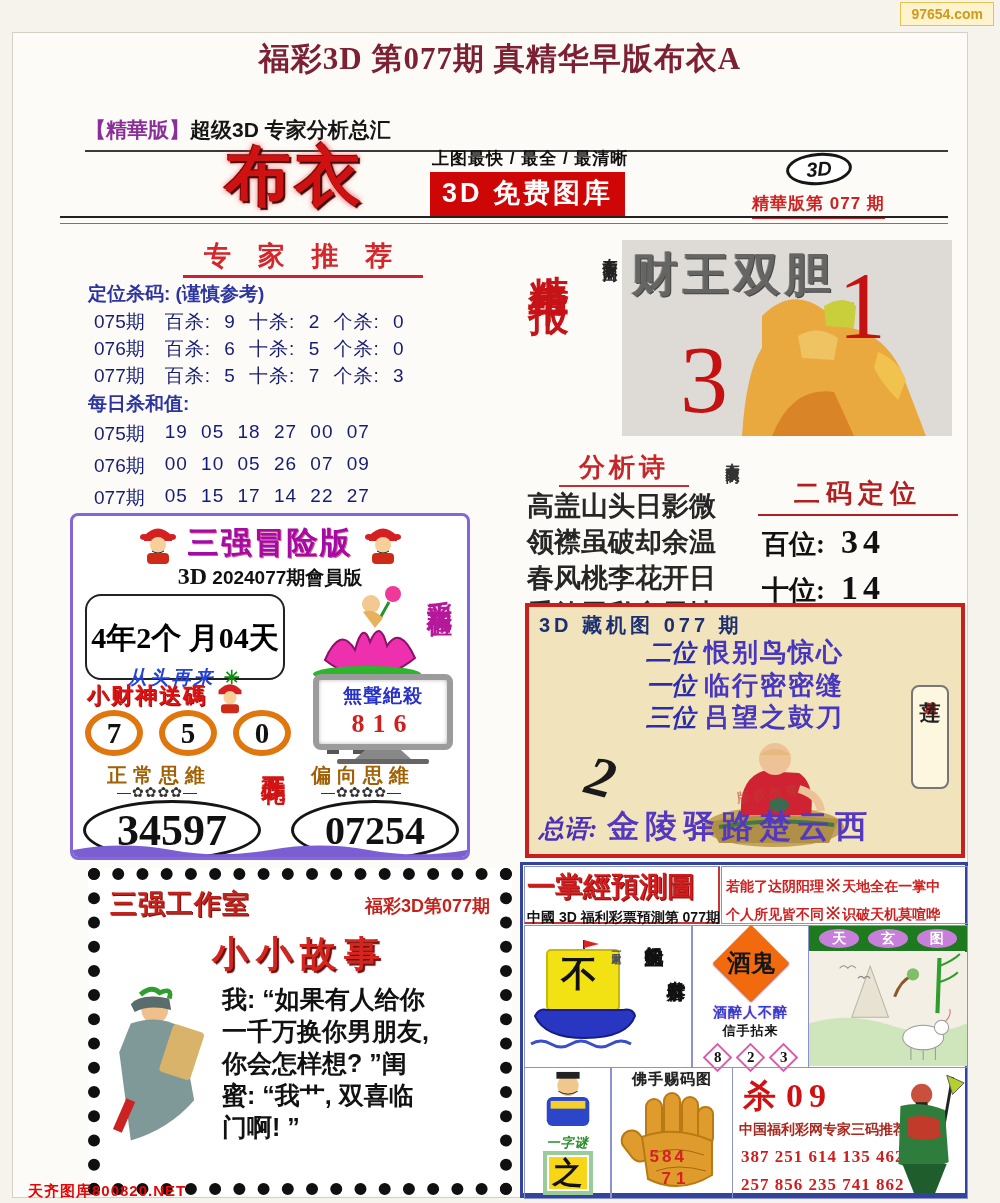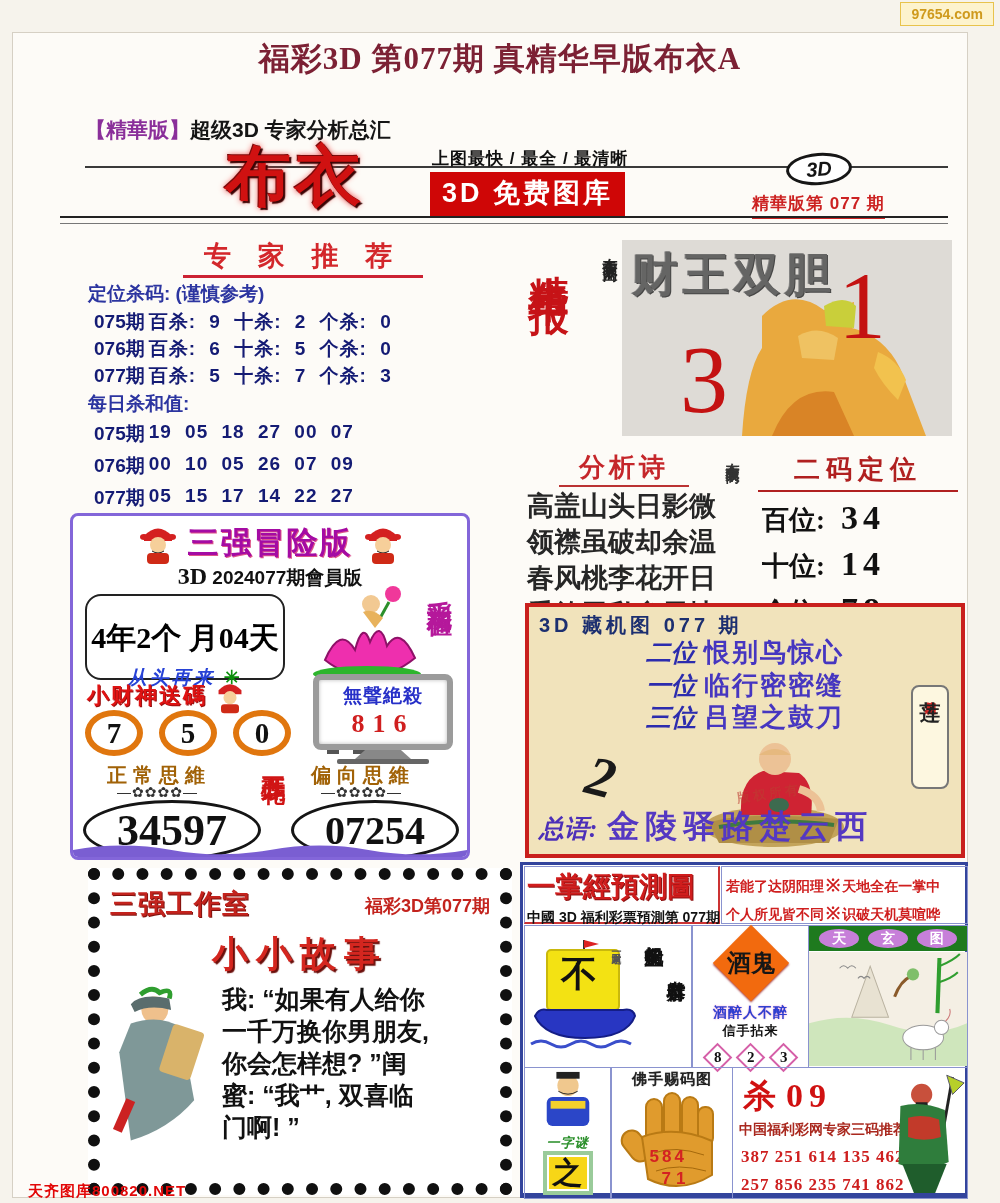--- a/index.html
+++ b/index.html
@@ -4,49 +4,49 @@
 <style>
   * { margin:0; padding:0; box-sizing:border-box; }
   body { background:#eeebe4; font-family:"Liberation Sans",sans-serif; }
   .page { position:relative; width:1000px; height:1203px; background:#f6f3ec; overflow:hidden; }
   .frame { position:absolute; left:12px; top:32px; width:956px; height:1166px; border:1px solid #d6d0c4; background:#fdfbf7; }
   .v { writing-mode:vertical-rl; text-orientation:upright; }
 
   .corner-badge { position:absolute; top:2px; right:6px; background:#fdf3cd; border:1px solid #e8c34c; color:#cf9a1d; font-weight:bold; font-size:14px; padding:3px 10px; z-index:5; }
   .page-title { position:absolute; top:38px; left:0; width:100%; text-align:center; font-family:"Liberation Serif",serif; font-weight:bold; font-size:31px; color:#7c2134; letter-spacing:1px; }
 
-  .strip { position:absolute; left:85px; top:116px; width:863px; font-size:21px; font-weight:bold; color:#151515; border-bottom:2px solid #3a3a3a; padding-bottom:22px; }
+  .strip { position:absolute; left:85px; top:116px; width:863px; font-size:21px; font-weight:bold; color:#151515; border-bottom:2px solid #3a3a3a; padding-bottom:6px; }
   .strip-pre { color:#8a2f9a; }
   .brand { position:absolute; left:225px; top:144px; font-family:"Liberation Serif",serif; font-size:66px; line-height:1; font-weight:bold; color:#d01111; text-shadow:2px 2px 1px #3c0505,-1px -1px 0 #7a0c0c,0 0 6px #e33; letter-spacing:4px; }
   .tagline { position:absolute; left:432px; top:147px; font-size:17px; font-weight:bold; color:#101010; letter-spacing:1px; }
   .banner { position:absolute; left:430px; top:172px; background:#cf0606; color:#fff; font-size:27px; font-weight:bold; padding:3px 12px 5px; letter-spacing:3px; }
   .logo3d { position:absolute; left:786px; top:153px; width:66px; height:32px; border:3px solid #161616; border-radius:50%; display:flex; align-items:center; justify-content:center; font-weight:bold; font-size:20px; font-style:italic; color:#141414; transform:rotate(-4deg); background:#fff; }
   .edition { position:absolute; left:752px; top:192px; font-size:17px; font-weight:bold; color:#cc2222; border-bottom:2px solid #cc2222; padding-bottom:2px; letter-spacing:1px; }
   .rule-a { position:absolute; left:60px; top:216px; width:888px; border-top:2px solid #222; }
   .rule-b { position:absolute; left:60px; top:223px; width:888px; border-top:1px solid #777; }
 
   .expert { position:absolute; left:88px; top:238px; width:430px; }
   .expert-title { width:240px; margin:0 auto 3px; text-align:center; font-family:"Liberation Serif",serif; font-size:27px; font-weight:bold; color:#d3272b; letter-spacing:10px; border-bottom:3px solid #c23; padding-bottom:1px; }
   .exp-sub { font-size:19px; font-weight:bold; color:#2c35a0; margin:2px 0; }
-  .exp-row { display:flex; gap:4px; font-size:19px; font-weight:bold; color:#141b74; margin:1px 0 1px 6px; }
+  .exp-row { display:flex; gap:20px; font-size:19px; font-weight:normal; color:#141b74; margin:1px 0 1px 6px; }
   .exp-row .nums { letter-spacing:1px; word-spacing:7px; }
 
   .morning-vtitle { position:absolute; left:528px; top:243px; font-family:"Liberation Serif",serif; font-size:40px; font-weight:bold; color:#c61317; letter-spacing:7px; line-height:1; }
   .morning-vside { position:absolute; left:600px; top:246px; font-size:15px; font-weight:bold; color:#222; letter-spacing:2px; }
   .morning-img { position:absolute; left:622px; top:240px; width:330px; height:196px; background:#dedbd6; overflow:hidden; }
   .morning-headline { position:absolute; left:10px; top:4px; font-family:"Liberation Serif",serif; font-size:46px; font-weight:bold; color:#555; letter-spacing:5px; text-shadow:1px 1px 0 #333,-1px 0 0 #777; opacity:.88; }
   .m-num1 { position:absolute; right:66px; top:18px; font-family:"Liberation Serif",serif; font-size:96px; line-height:1; color:#c41212; }
   .m-num3 { position:absolute; left:58px; top:92px; font-family:"Liberation Serif",serif; font-size:96px; line-height:1; color:#c41212; }
   .m-art { position:absolute; right:0; bottom:0; }
 
   .poem { position:absolute; left:527px; top:450px; width:198px; }
   .poem-title { width:130px; margin-left:32px; text-align:center; font-family:"Liberation Serif",serif; font-size:26px; font-weight:bold; color:#c5262a; letter-spacing:4px; border-bottom:2px solid #b33; margin-bottom:2px; }
   .poem-line { font-family:"Liberation Serif",serif; font-size:27px; font-weight:bold; color:#262626; line-height:1.33; white-space:nowrap; }
   .poem-vside { position:absolute; left:724px; top:452px; font-size:14px; font-weight:bold; color:#333; letter-spacing:1px; }
-  .twocode { position:absolute; left:758px; top:452px; width:200px; }
+  .twocode { position:absolute; left:758px; top:476px; width:200px; }
   .twocode-title { text-align:center; font-family:"Liberation Serif",serif; font-size:26px; font-weight:bold; color:#b02020; letter-spacing:6px; border-bottom:2px solid #b02020; padding-bottom:3px; }
   .tc-row { display:flex; align-items:baseline; gap:16px; font-family:"Liberation Serif",serif; font-weight:bold; margin-top:7px; padding-left:4px; }
   .tc-label { font-size:27px; color:#111; }
   .tc-val { font-size:34px; color:#111; letter-spacing:5px; }
 
   .sq { position:absolute; left:70px; top:513px; width:400px; height:347px; border:3px solid #8366d9; border-radius:8px; background:#fff; overflow:hidden; }
   .sq-head { display:flex; justify-content:center; align-items:center; gap:10px; padding-top:5px; }
   .sq-title { font-size:31px; font-weight:bold; color:#a40ba4; letter-spacing:2px; text-shadow:1px 1px 0 #d58; }
   .sq-sub { text-align:center; font-weight:bold; font-size:19px; color:#111; margin-top:-2px; }
   .sq-sub .big3d { font-family:"Liberation Serif",serif; font-size:24px; }

